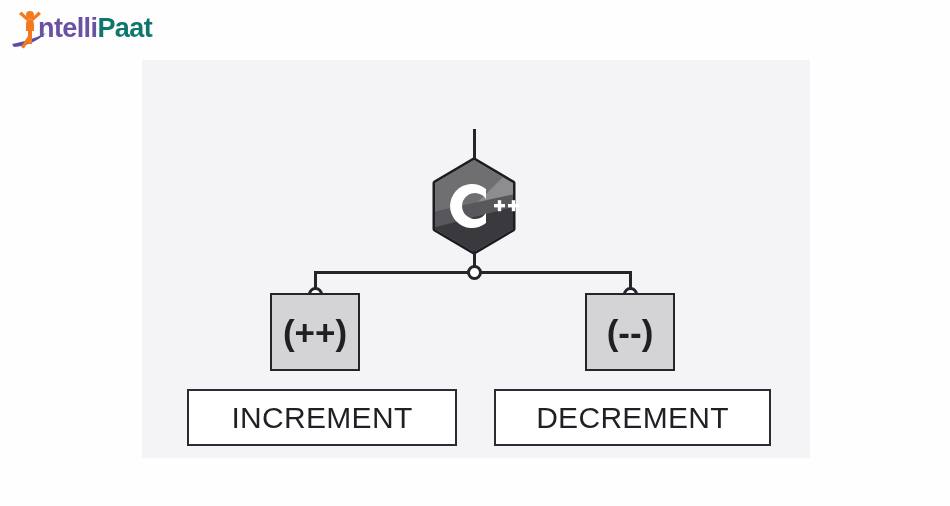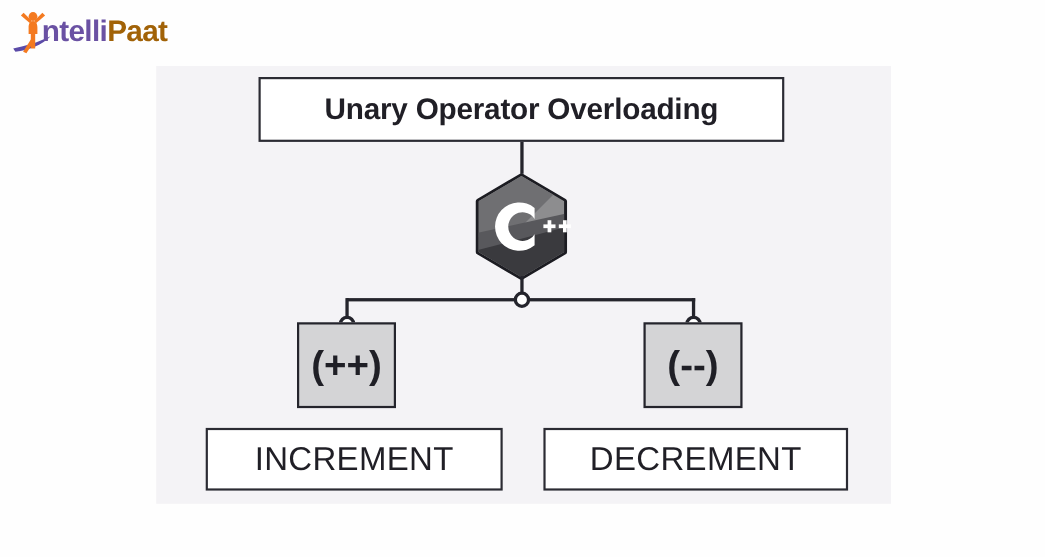--- a/index.html
+++ b/index.html
@@ -35,21 +35,21 @@
     position: absolute;
     left: 30px;
     top: 7px;
     font-size: 27px;
     font-weight: bold;
     letter-spacing: -0.6px;
     line-height: 30px;
     white-space: nowrap;
   }
   .word-a { color: #6a51a3; margin-top: 15px; }
-  .word-b { color: #a16207; }
+  .word-b { color: #0f766e; }
 
   
   #diagram-panel {
     position: absolute;
     left: 142px;
     top: 60px;
     width: 668px;
     height: 398px;
     background: #f4f3f6;
   }
@@ -200,23 +200,20 @@
       <path d="M20 30 L13 41 L16 42.5 L22 33 Z" fill="#f47a20"></path>
     </svg>
   </div>
   <div class="logo-wordmark">
     <span class="word-a">ntelli</span><span class="word-b">Paat</span>
   </div>
 </div>
 
 <div id="diagram-panel">
 
-  <div class="node-box" id="title-box">
-    <span class="label">Unary Operator Overloading</span>
-  </div>
 
   <div class="connector v-line" id="conn-title-to-logo"></div>
 
   <div id="cpp-logo">
     <svg width="100" height="100" viewBox="0 0 100 100" xmlns="http://www.w3.org/2000/svg">
       <defs>
         <clipPath id="hexclip">
           <polygon points="50,4 89,27 89,73 50,96 11,73 11,27"></polygon>
         </clipPath>
       </defs>

